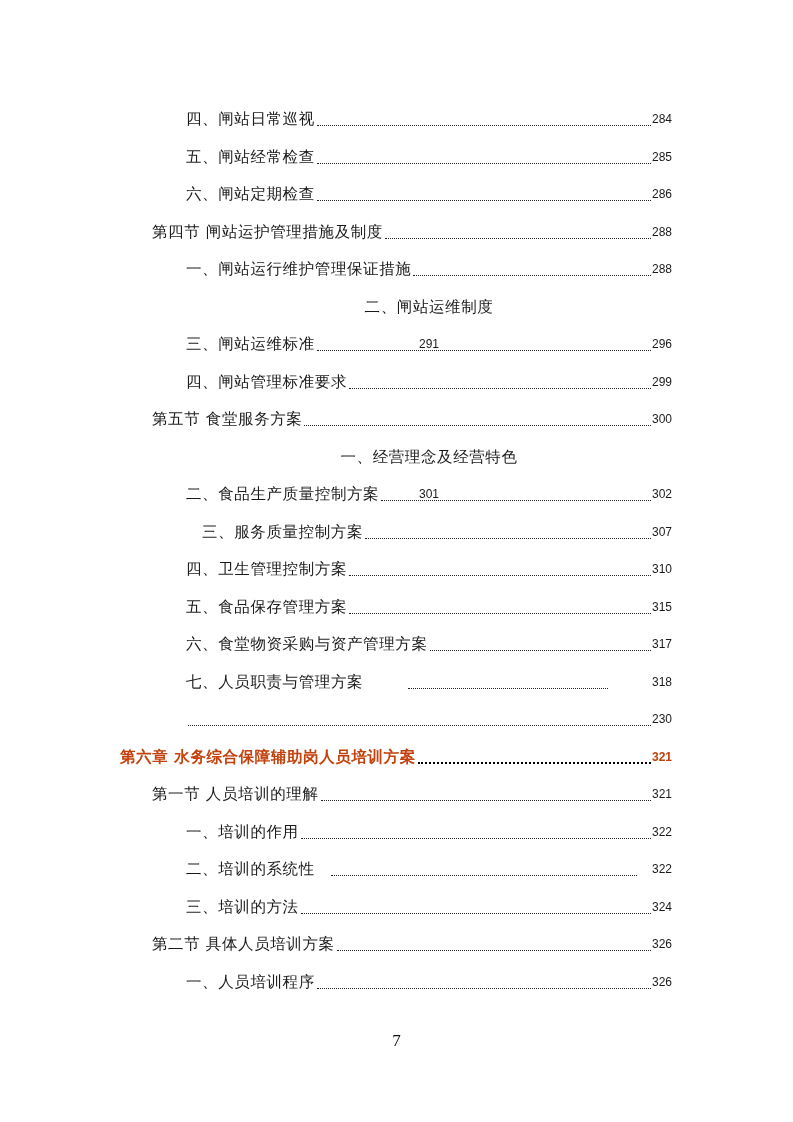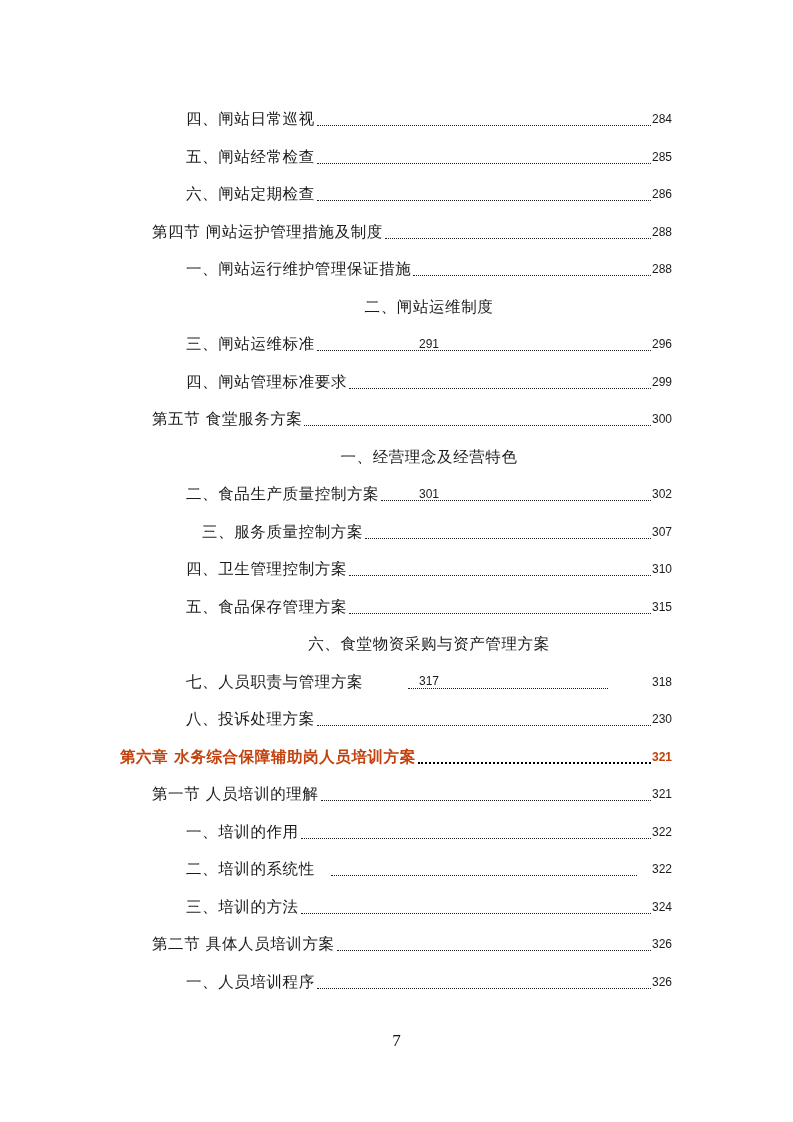--- a/index.html
+++ b/index.html
@@ -139,32 +139,31 @@
   <div class="toc-row lvl-item" style="top:450px;left:186px;right:121px;">
     <span class="label">四、卫生管理控制方案</span>
     <span class="leader"></span>
     <span class="page">310</span>
   </div>
   <div class="toc-row lvl-item" style="top:487.5px;left:186px;right:121px;">
     <span class="label">五、食品保存管理方案</span>
     <span class="leader"></span>
     <span class="page">315</span>
   </div>
-  <div class="toc-row lvl-item" style="top:525px;left:186px;right:121px;flex-direction:column;">
+  <div class="toc-row lvl-item" style="top:525px;left:186px;right:121px;">
     <span class="label">六、食堂物资采购与资产管理方案</span>
     <span class="leader"></span>
     <span class="page">317</span>
   </div>
   <div class="toc-row lvl-item" style="top:562.5px;left:186px;right:121px;gap:43px;">
     <span class="label">七、人员职责与管理方案</span>
     <span class="leader"></span>
     <span class="page">318</span>
   </div>
   <div class="toc-row lvl-item" style="top:600px;left:186px;right:121px;">
-    <span class="label">八、投诉处理方案</span>
     <span class="leader"></span>
     <span class="page">230</span>
   </div>
   <div class="toc-row lvl-chapter" style="top:637.5px;left:120px;right:121px;">
     <span class="label">第六章  水务综合保障辅助岗人员培训方案</span>
     <span class="leader"></span>
     <span class="page">321</span>
   </div>
   <div class="toc-row lvl-section" style="top:675px;left:152px;right:121px;">
     <span class="label">第一节  人员培训的理解</span>

